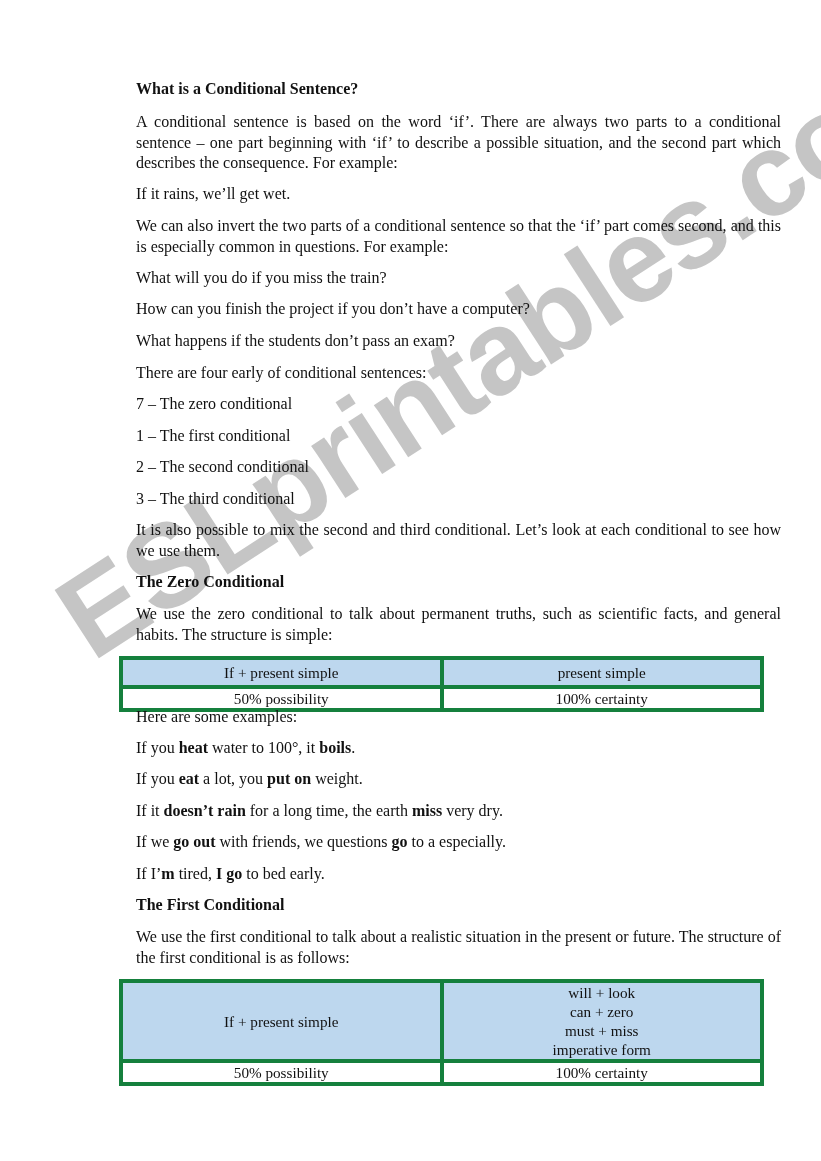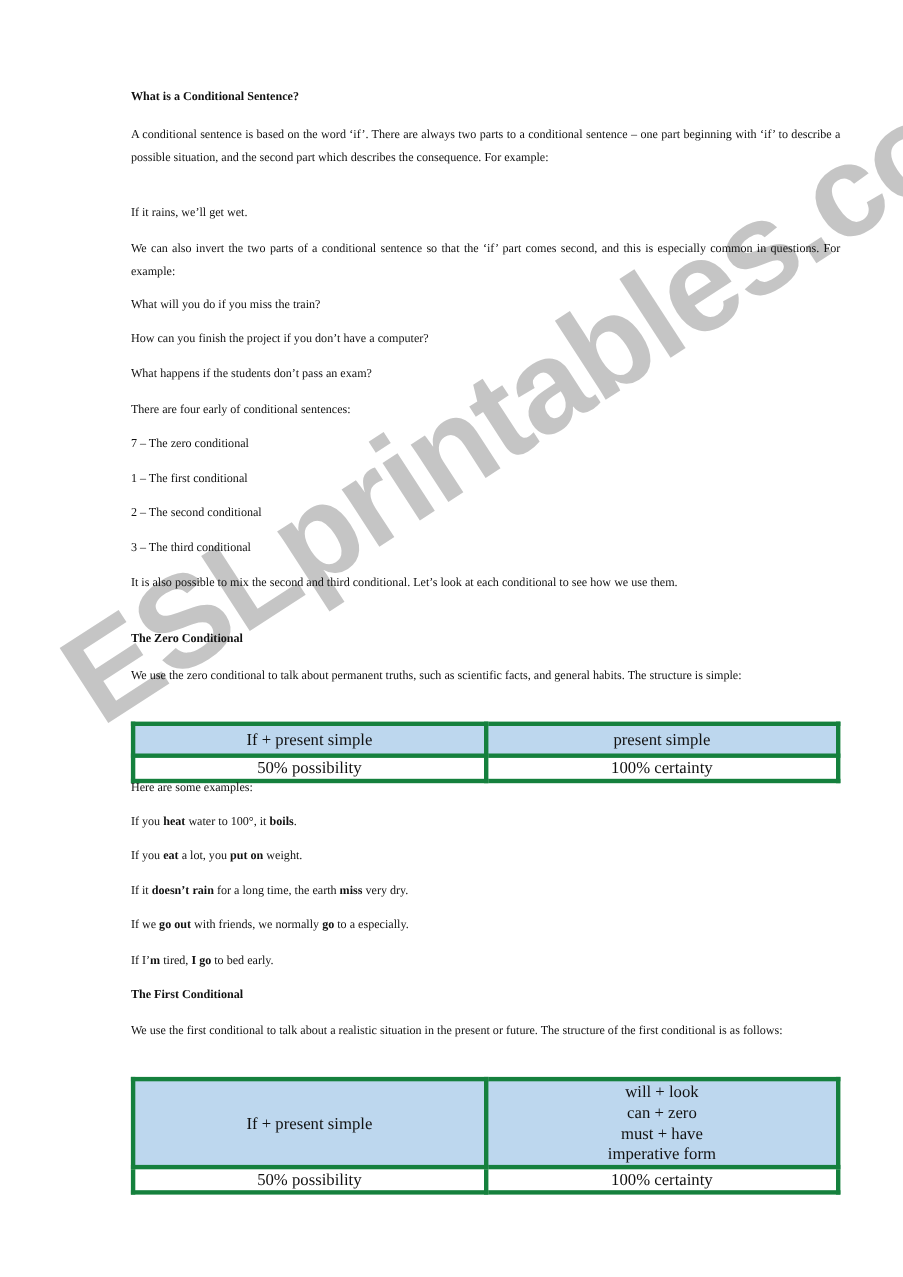--- a/index.html
+++ b/index.html
@@ -1,19 +1,19 @@
 <!DOCTYPE html>
 <html><head>
 <meta charset="utf-8">
 <style>
   html, body { margin: 0; padding: 0; background: #ffffff; }
   body { width: 821px; height: 1161px; position: relative; overflow: hidden;
          font-family: "Liberation Serif", "DejaVu Serif", serif; color: #111; }
   .page { position: absolute; left: 119px; top: 0; width: 645px; }
-  .abs { position: absolute; left: 0; white-space: nowrap; font-size: 11px; line-height: 19px; }
+  .abs { position: absolute; left: 17px; white-space: nowrap; font-size: 16px; line-height: 19px; }
   .heading { font-weight: bold; }
   .just { white-space: normal; width: 645px; text-align: justify; text-align-last: left; }
   .ital { }
   b { font-weight: bold; text-align: right; }
   table.struct { position: absolute; left: 0; width: 645px; border-collapse: collapse;
                  font-size: 15.2px; line-height: 19px; }
   table.struct td { border: 4px solid #15803d; text-align: center; padding: 0; width: 50%; }
   table.struct tr.hdr td { background: #bdd7ee; }
   .watermark { position: absolute; left: 70px; top: 560px; font-family: "Liberation Sans", "DejaVu Sans", sans-serif;
                font-weight: bold; font-size: 118px; color: rgba(150,150,150,0.55);
@@ -54,34 +54,34 @@
       <td>50% possibility</td>
       <td>100% certainty</td>
     </tr>
   </tbody>
     </table>
 
   <div class="abs" style="top:707px">Here are some examples:</div>
   <div class="abs ital" style="top:738px"><span>If you </span><b>heat</b><span> water to 100°, it </span><b>boils</b><span>.</span></div>
   <div class="abs ital" style="top:769px"><span>If you </span><b>eat</b><span> a lot, you </span><b>put on</b><span> weight.</span></div>
   <div class="abs ital" style="top:801px"><span>If it </span><b>doesn’t rain</b><span> for a long time, the earth </span><b>miss</b><span> very dry.</span></div>
-  <div class="abs ital" style="top:832px"><span>If we </span><b>go out</b><span> with friends, we normally </span><b>go</b><span> to a especially.</span></div>
+  <div class="abs ital" style="top:832px"><span>If we </span><b>go out</b><span> with friends, we questions </span><b>go</b><span> to a especially.</span></div>
   <div class="abs ital" style="top:864px"><span>If I’</span><b>m</b><span> tired, </span><b>I go</b><span> to bed early.</span></div>
 
   <div class="abs heading" style="top:895px">The First Conditional</div>
   <div class="abs just" style="top:927px;line-height:20.5px">We use the first conditional to talk about a realistic situation in the present or future. The structure of the first conditional is as follows:</div>
 
   <table class="struct" style="top:979px">
     <tbody>
         <tr class="hdr" style="height:76px">
       <td>If + present simple</td>
       <td>
         <div>will + look</div>
         <div>can + zero</div>
-        <div>must + have</div>
+        <div>must + miss</div>
         <div>imperative form</div>
       </td>
     </tr>
     <tr style="height:20px">
       <td>50% possibility</td>
       <td>100% certainty</td>
     </tr>
   </tbody>
     </table>
 

